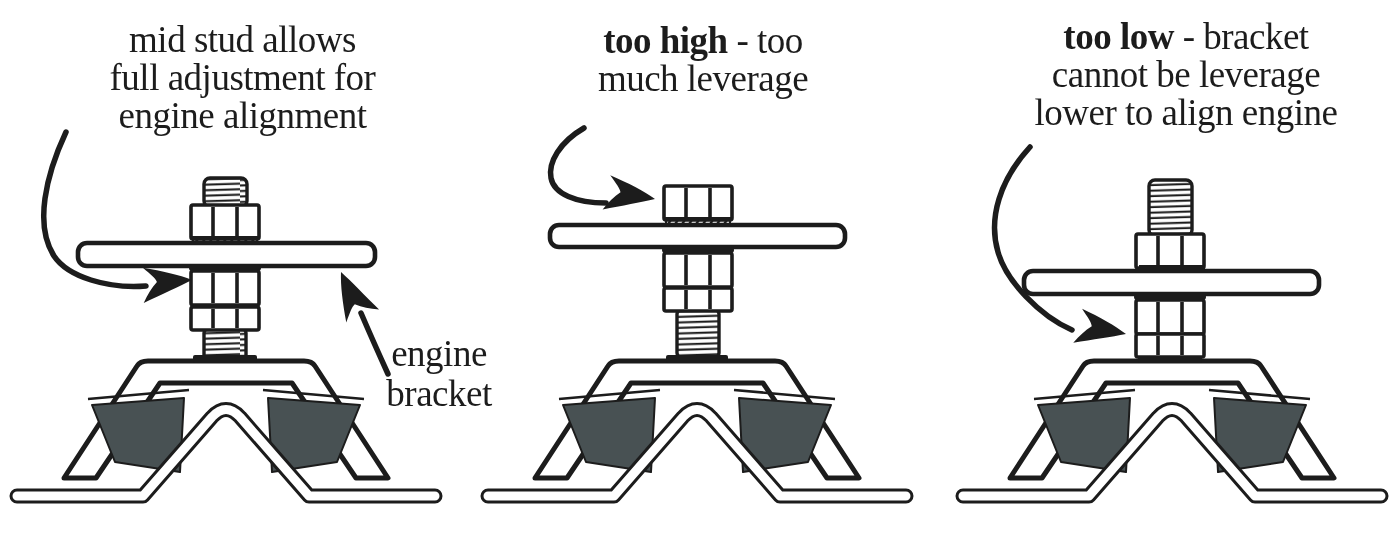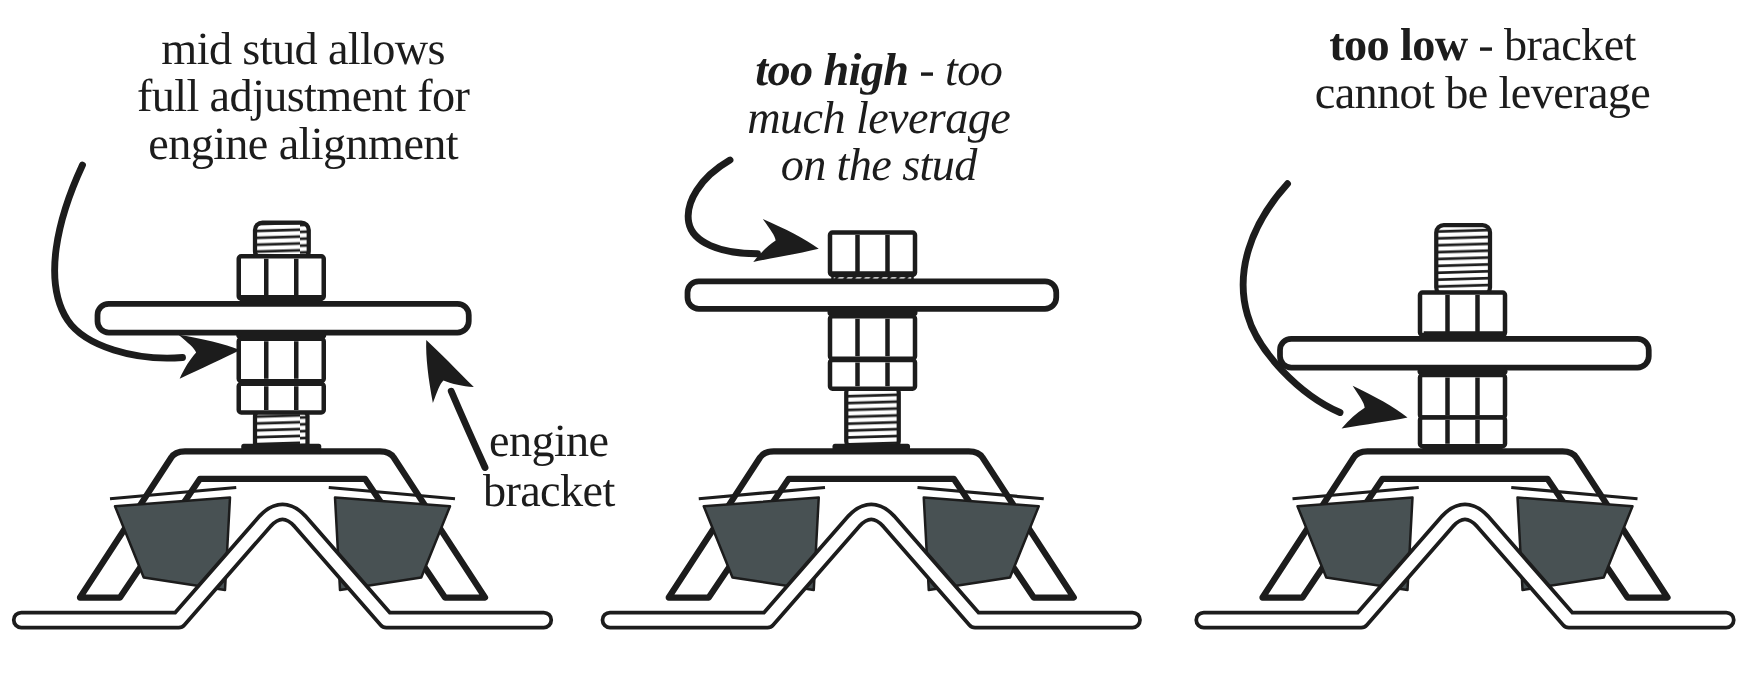--- a/index.html
+++ b/index.html
@@ -126,27 +126,27 @@
       </g>
     </g>
   </svg>
 
   <div class="cap" style="left:50px;top:21px;width:385px;">
     <div class="cap-line"><b></b><span>mid stud allows</span></div>
     <div class="cap-line">full adjustment for</div>
     <div class="cap-line">engine alignment</div>
   </div>
 
-  <div class="cap" style="left:513px;top:38px;width:380px;font-style:italic;">
+  <div class="cap" style="left:513px;top:22px;width:380px;">
     <div class="cap-line"><b>too high</b><span> - too</span></div>
     <div class="cap-line">much leverage</div>
-    <div class="cap-line">on the stud</div>
   </div>
 
   <div class="cap" style="left:990px;top:18px;width:392px;">
     <div class="cap-line"><b>too low</b><span> - bracket</span></div>
     <div class="cap-line">cannot be leverage</div>
+    <div class="cap-line">lower to align engine</div>
   </div>
 
   <div class="lbl" style="left:354px;top:334px;width:170px;">engine
 bracket</div>
 
 </div>
 
 </body></html>

